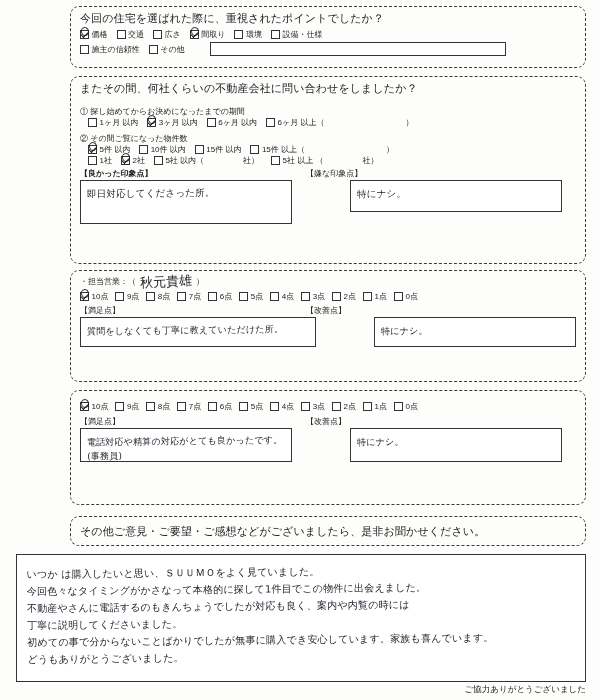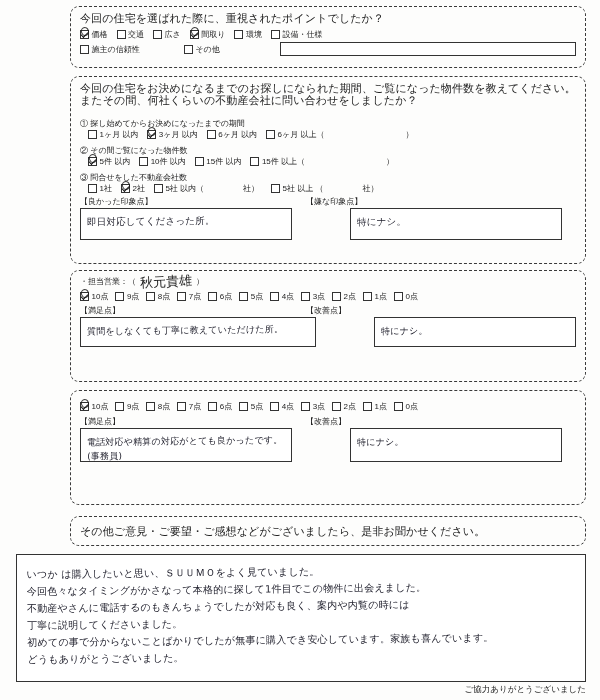--- a/index.html
+++ b/index.html
@@ -187,36 +187,35 @@
         </div>
       <div class="opt">
           <span class="box"></span>
           <span class="lab">環境</span>
         </div>
       <div class="opt">
           <span class="box"></span>
           <span class="lab">設備・仕様</span>
         </div>
     </div>
-    <div class="opt-row" style="margin-top:3px;justify-content:space-between;">
+    <div class="opt-row" style="margin-top:3px;">
       <div class="opt">
           <span class="box"></span>
           <span class="lab">施主の信頼性</span>
         </div>
       <div class="opt">
           <span class="box"></span>
           <span class="lab">その他</span>
         </div>
       <div class="ans-box" style="width:296px;height:14px;margin-left:16px;margin-top:-1px;"></div>
     </div>
   </div>
 
   <div class="section" style="top:76px; height:188px;">
     <div class="q-text">
-      <div>今回の住宅をお決めになるまでのお探しになられた期間、ご覧になった物件数を教えてください。</div>
       <div>またその間、何社くらいの不動産会社に問い合わせをしましたか？</div>
     </div>
 
     <div class="sub-label" style="margin-top:8px;">① 探し始めてからお決めになったまでの期間</div>
     <div class="opt-row indent">
       <div class="opt">
           <span class="box"></span>
           <span class="lab">1ヶ月 以内</span>
         </div>
       <div class="opt">
@@ -248,21 +247,20 @@
           <span class="box"></span>
           <span class="lab">15件 以内</span>
         </div>
       <div class="opt">
           <span class="box"></span>
           <span class="lab">15件 以上（</span>
         </div>
       <span class="paren" style="margin-left:72px;">）</span>
     </div>
 
-    <div class="sub-label" style="margin-top:4px;">③ 問合せをした不動産会社数</div>
     <div class="opt-row indent">
       <div class="opt">
           <span class="box"></span>
           <span class="lab">1社</span>
         </div>
       <div class="opt">
           <span class="box checked"></span>
           <span class="lab">2社</span>
         </div>
       <div class="opt">
@@ -272,25 +270,25 @@
       <span class="paren" style="margin:0 12px 0 30px;">社）</span>
       <div class="opt">
           <span class="box"></span>
           <span class="lab">5社 以上 （</span>
         </div>
       <span class="paren" style="margin-left:30px;">社）</span>
     </div>
 
 
     <div class="ans-header" style="padding:2px 9px 1px 9px;">
-      <span style="width:226px;">【良かった印象点】</span>
+      <span style="width:226px;font-weight:bold;">【良かった印象点】</span>
       <span>【嫌な印象点】</span>
     </div>
     <div style="display:flex; padding:0 9px;">
-      <div class="ans-box" style="width:212px;height:32px;">
+      <div class="ans-box" style="width:212px;height:44px;">
         <div class="hand">即日対応してくださった所。</div>
       </div>
       <div class="ans-box" style="width:212px;height:32px;margin-left:58px;">
         <div class="hand">特にナシ。</div>
       </div>
     </div>
   </div>
 
   <div class="section" style="top:270px; height:112px;">
     <div class="sub-label" style="margin-top:4px; display:flex; align-items:flex-end;">

